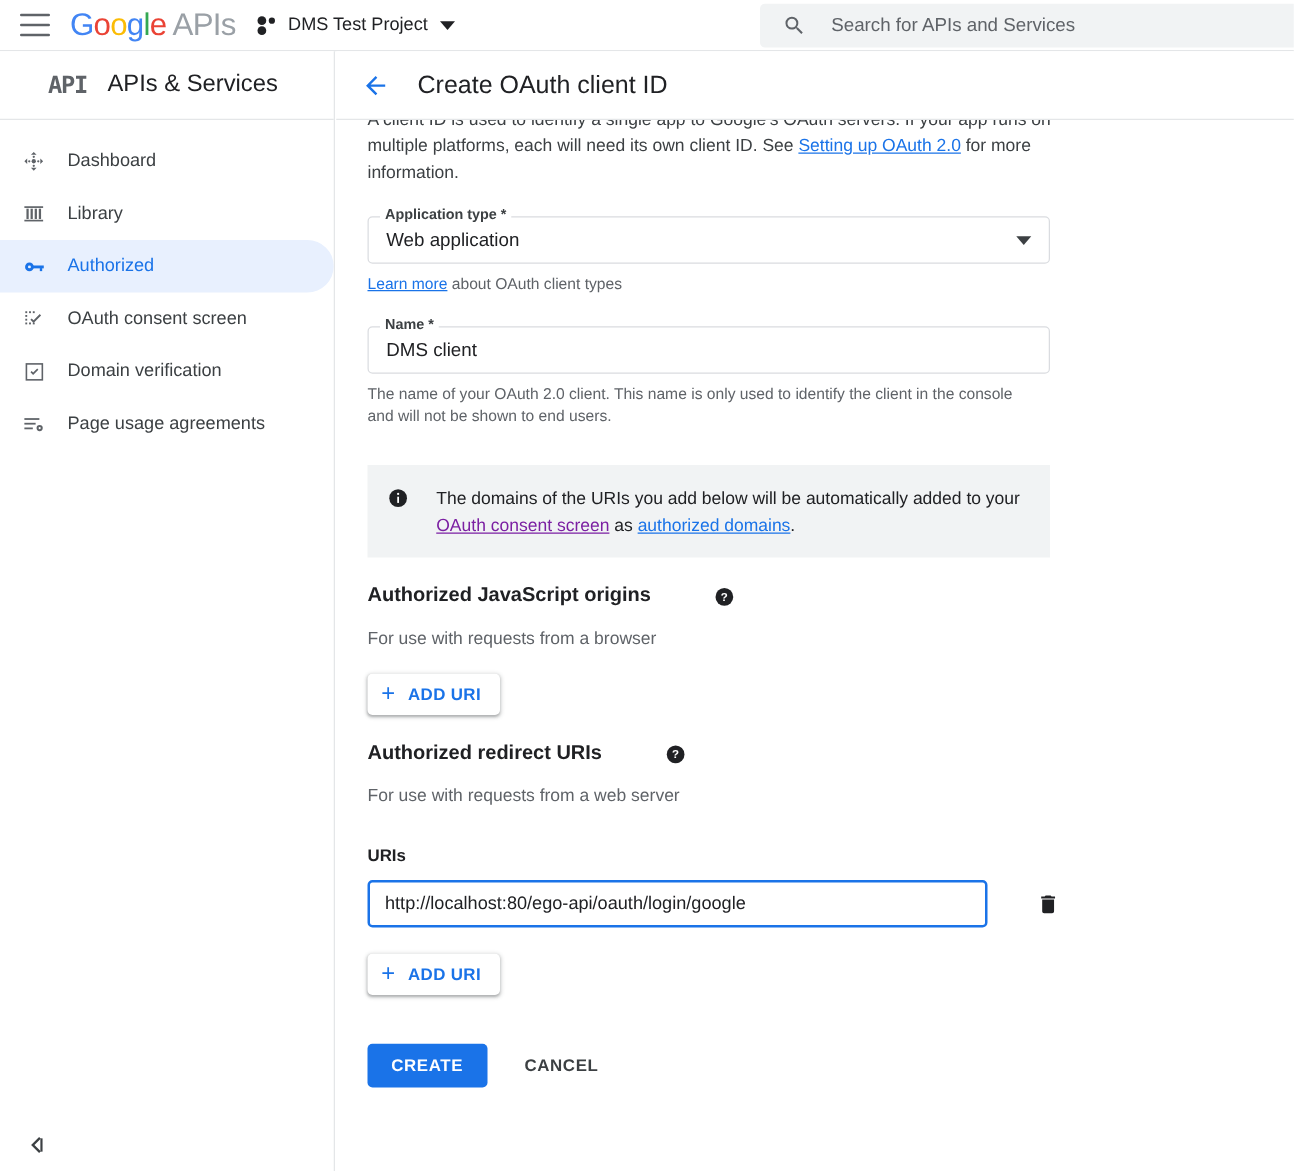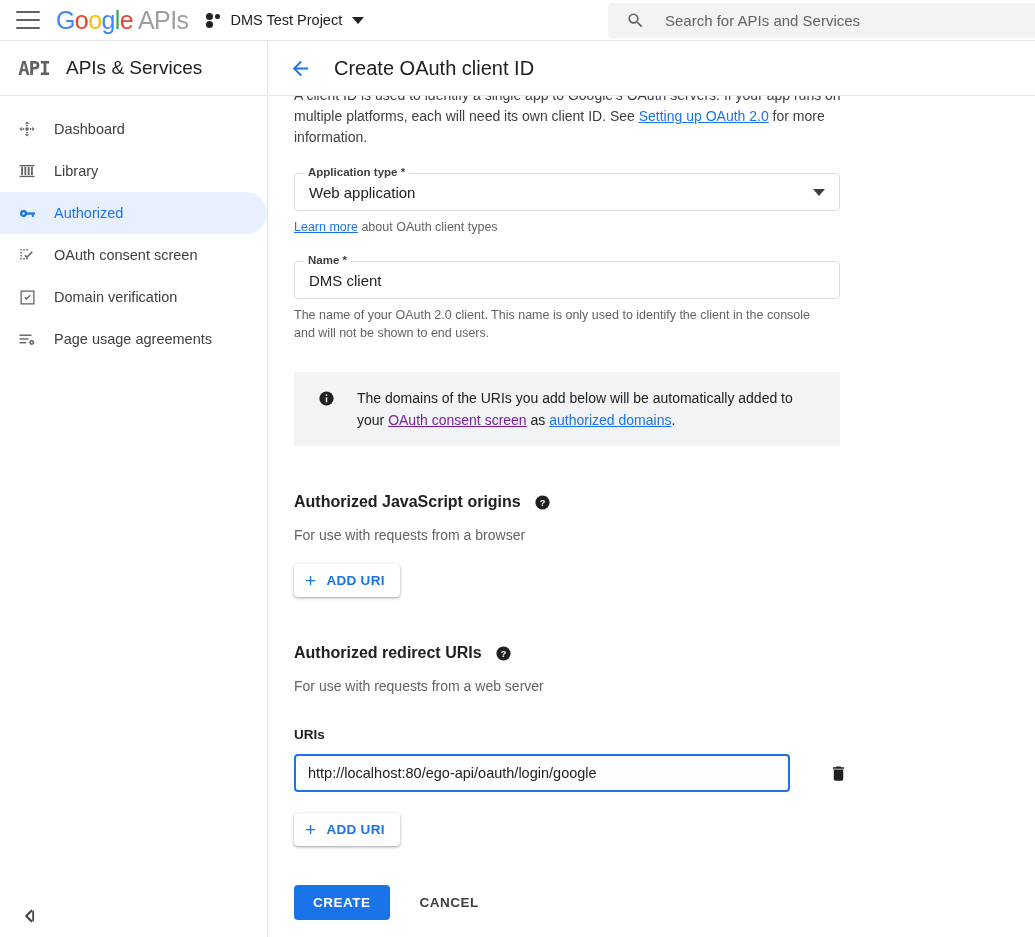--- a/index.html
+++ b/index.html
@@ -61,21 +61,21 @@
   }
   .search-input::placeholder { color: #5f6368; opacity: 1; }
 
   
   .sidebar {
     position: absolute; top: 41px; left: 0;
     width: 268px; height: 896px;
     background: #fff;
     border-right: 1px solid #e4e6e8;
   }
-  .side-head { height: 55px; display: flex; align-items: center; border-bottom: 1px solid #e4e6e8; }
+  .side-head { height: 55px; display: flex; align-items: center; border-bottom: 1px solid #e4e6e8; padding-left: 20px; }
   .api-logo {
     margin-left: 12px; width: 44px;
     font-family: "DejaVu Sans Mono", monospace;
     font-weight: bold; font-size: 19px; color: #5f6368;
     letter-spacing: -1px; text-align: center;
   }
   .side-title { font-size: 19px; color: #202124; margin-left: 10px; }
 
   .nav { padding-top: 12px; }
   .nav-item {
@@ -134,29 +134,29 @@
     margin-left: auto; width: 0; height: 0;
     border-left: 6px solid transparent; border-right: 6px solid transparent;
     border-top: 7px solid #3c4043;
   }
   .helper { width: 540px; margin-top: 7px; font-size: 12.5px; line-height: 18px; color: #5f6368; }
   .helper a.blue { font-size: 12.5px; }
 
   
   .banner {
     width: 546px; margin-top: 30px; background: #f1f3f4;
-    border-radius: 0; display: flex; padding: 15px 24px;
+    border-radius: 0; display: flex; padding: 15px 16px;
   }
   .banner-ico { flex: none; margin-right: 22px; margin-top: 3px; }
   .banner-txt { font-size: 14px; line-height: 22px; color: #202124; }
 
   
   .sec-title {
-    margin-top: 47px; display: flex; align-items: center;
-    font-size: 16px; font-weight: bold; color: #202124;
+    margin-top: 22px; display: flex; align-items: center;
+    font-size: 16px; font-weight: bold; color: #202124; gap: 37px;
   }
   .help-ico { margin-left: 13px; flex: none; }
   .sec-sub { margin-top: 16px; font-size: 14px; color: #5f6368; }
 
   .addbtn {
     margin-top: 21px; height: 33px; display: inline-flex; align-items: center;
     background: #fff; border: none; border-radius: 4px;
     box-shadow: 0 1px 2px 0 rgba(60,64,67,.30), 0 1px 3px 1px rgba(60,64,67,.15);
     padding: 0 15px 0 11px; cursor: pointer;
     font-family: "Liberation Sans", sans-serif;

